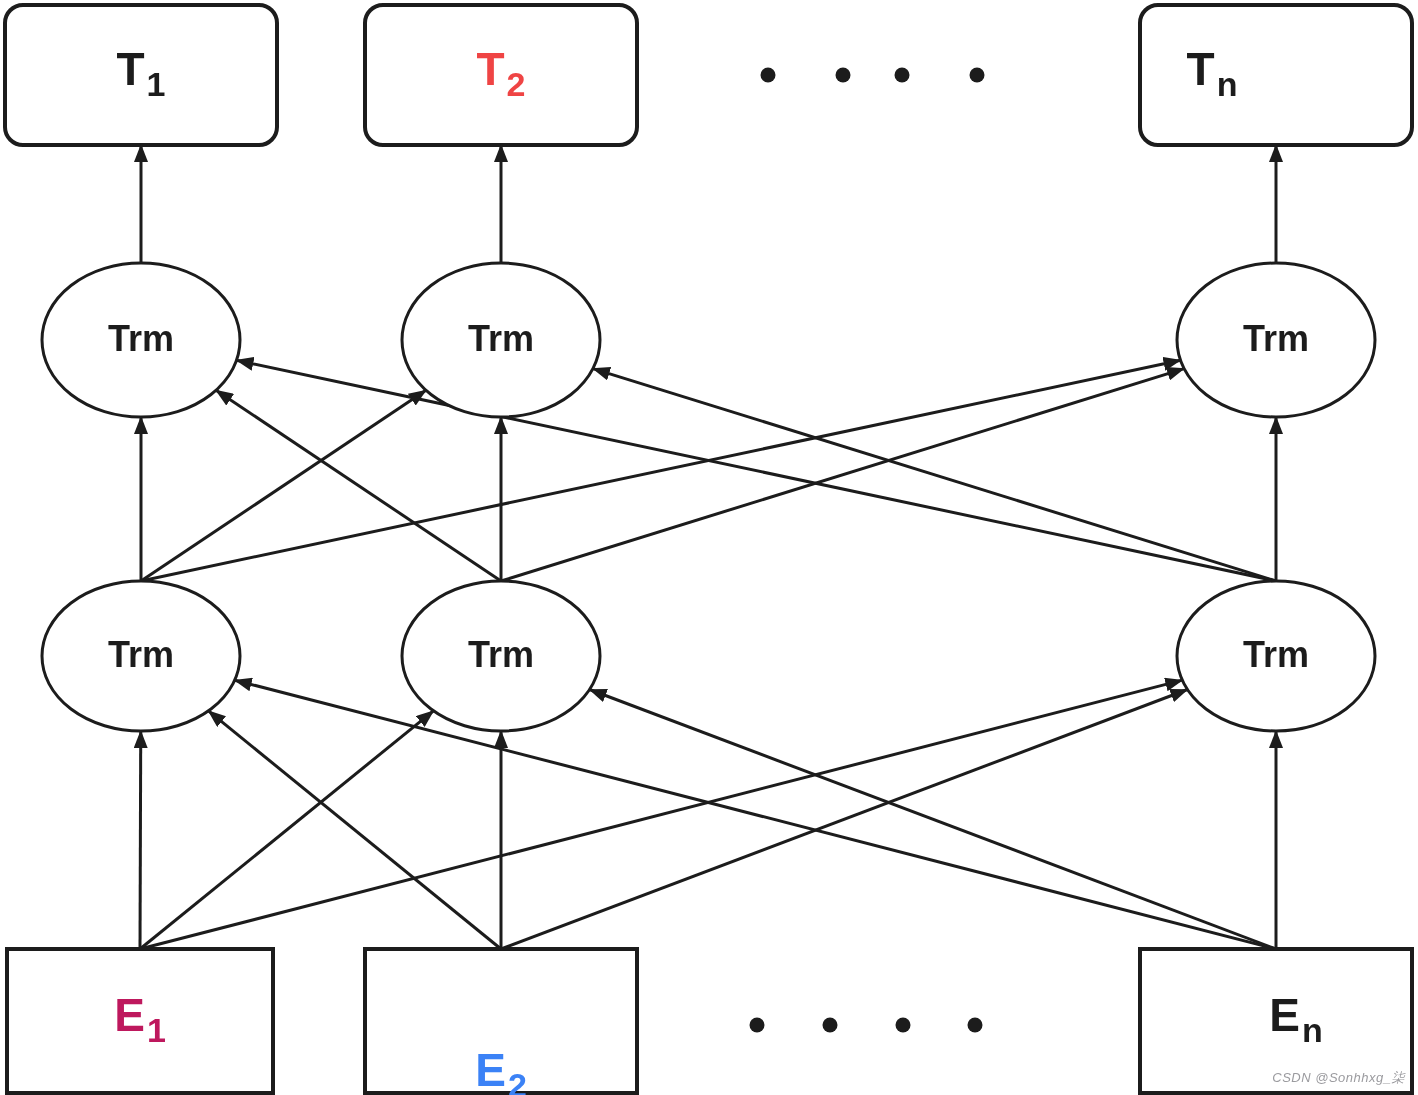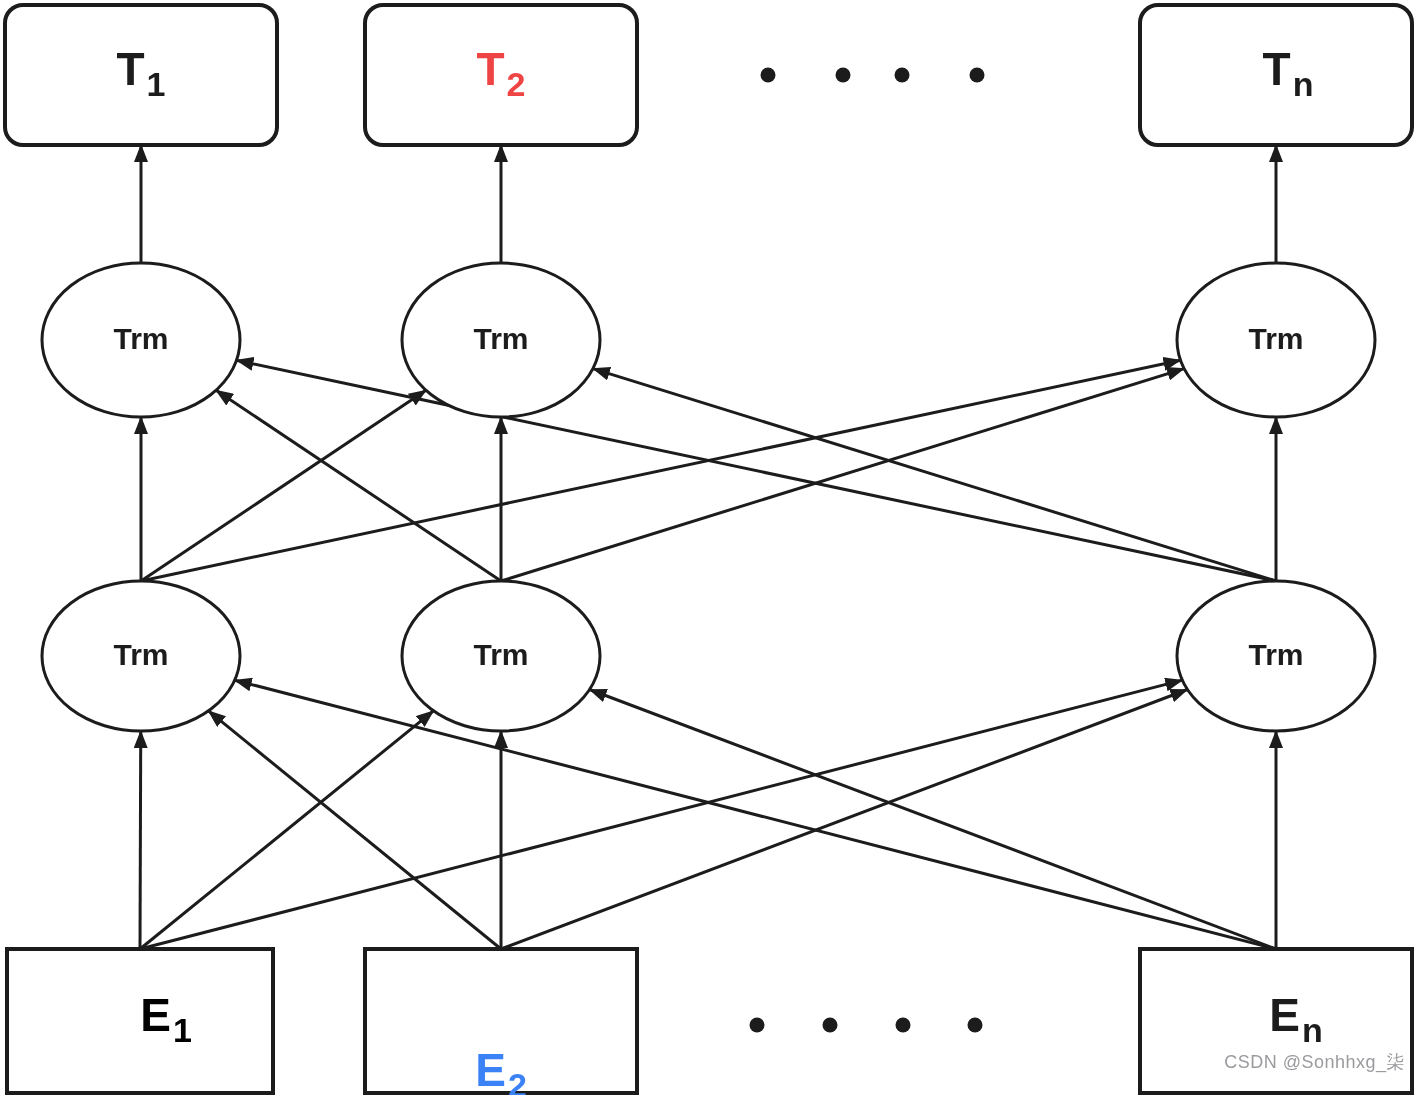--- a/index.html
+++ b/index.html
@@ -30,33 +30,34 @@
   }
   .node-label {
     position: absolute;
     transform: translate(-50%, -53%);
     line-height: 1;
     font-weight: 700;
     white-space: nowrap;
     letter-spacing: 0;
   }
   .label-te  { font-size: 46px; }
-  .label-trm { font-size: 30px; }
+  .label-trm { font-size: 36px; }
   .node-label .sub {
     font-size: 0.74em;
     vertical-align: -0.32em;
     margin-left: 2px;
   }
   .watermark {
     position: absolute;
     right: 13px;
-    bottom: 24px;
-    font-size: 18px;
+    bottom: 11px;
+    font-size: 13px;
     letter-spacing: 0.5px;
     line-height: 1;
+    font-style: italic;
   }
 </style>
 </head>
 <body style="background: rgb(255, 255, 255);">
 
 <div class="stage">
   <svg id="diagram-svg" viewBox="0 0 1418 1095" xmlns="http://www.w3.org/2000/svg">
     <defs>
       <marker id="arrowhead" markerUnits="userSpaceOnUse" markerWidth="18" markerHeight="14" refX="17" refY="7" orient="auto">
         <polygon points="0,0 18,7 0,14" fill="#1c1c1c"></polygon>
@@ -106,27 +107,27 @@
         <circle cx="977" cy="75" r="7.5" fill="#1c1c1c"></circle>
         <circle cx="757" cy="1025" r="7.5" fill="#1c1c1c"></circle>
         <circle cx="830" cy="1025" r="7.5" fill="#1c1c1c"></circle>
         <circle cx="903" cy="1025" r="7.5" fill="#1c1c1c"></circle>
         <circle cx="975" cy="1025" r="7.5" fill="#1c1c1c"></circle>
       </g>
   </svg>
   <div id="labels-layer">
       <div class="node-label label-te" style="left: 141px; top: 75px; color: rgb(28, 28, 28);"><span>T</span><span class="sub">1</span></div>
       <div class="node-label label-te" style="left: 501px; top: 75px; color: #ef4444;"><span>T</span><span class="sub">2</span></div>
-      <div class="node-label label-te" style="left: 1288px; top: 75px; color: rgb(28, 28, 28);"><span>T</span><span class="sub">n</span></div>
+      <div class="node-label label-te" style="left: 1212px; top: 75px; color: rgb(28, 28, 28);"><span>T</span><span class="sub">n</span></div>
       <div class="node-label label-trm" style="left: 141px; top: 340px; color: rgb(28, 28, 28);"><span>Trm</span></div>
       <div class="node-label label-trm" style="left: 501px; top: 340px; color: rgb(28, 28, 28);"><span>Trm</span></div>
       <div class="node-label label-trm" style="left: 1276px; top: 340px; color: rgb(28, 28, 28);"><span>Trm</span></div>
       <div class="node-label label-trm" style="left: 141px; top: 656px; color: rgb(28, 28, 28);"><span>Trm</span></div>
       <div class="node-label label-trm" style="left: 501px; top: 656px; color: rgb(28, 28, 28);"><span>Trm</span></div>
       <div class="node-label label-trm" style="left: 1276px; top: 656px; color: rgb(28, 28, 28);"><span>Trm</span></div>
-      <div class="node-label label-te" style="left: 140px; top: 1021px; color: #000000; margin-left: 26px;"><span>E</span><span class="sub">1</span></div>
+      <div class="node-label label-te" style="left: 140px; top: 1021px; color: #be185d;"><span>E</span><span class="sub">1</span></div>
       <div class="node-label label-te" style="left: 501px; top: 1076px; color: #3b82f6;"><span>E</span><span class="sub">2</span></div>
       <div class="node-label label-te" style="left: 1276px; top: 1021px; color: rgb(28, 28, 28); margin-left: 20px;"><span>E</span><span class="sub">n</span></div>
     </div>
   <div class="watermark" style="color: rgb(155, 155, 159);">
     <span>CSDN @Sonhhxg_柒</span>
   </div>
 </div>
 
 </body></html>

